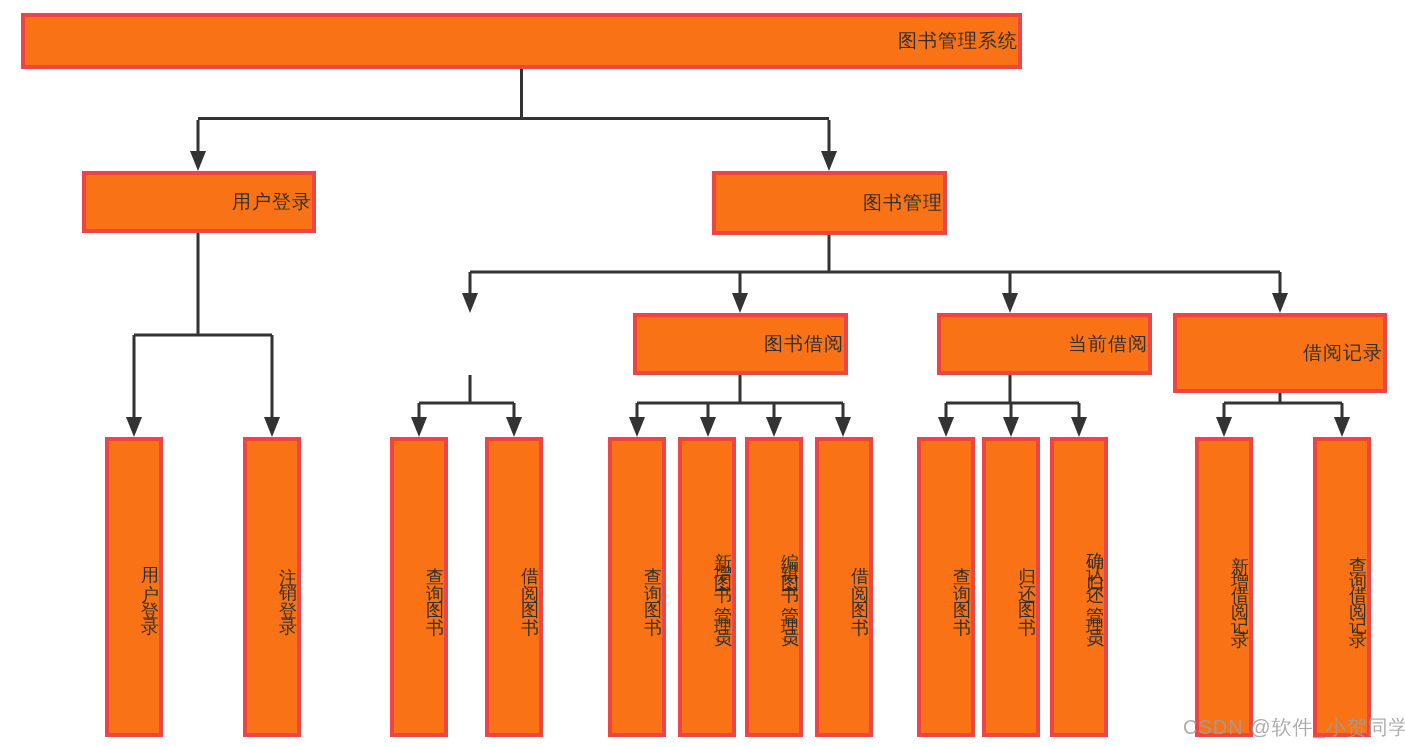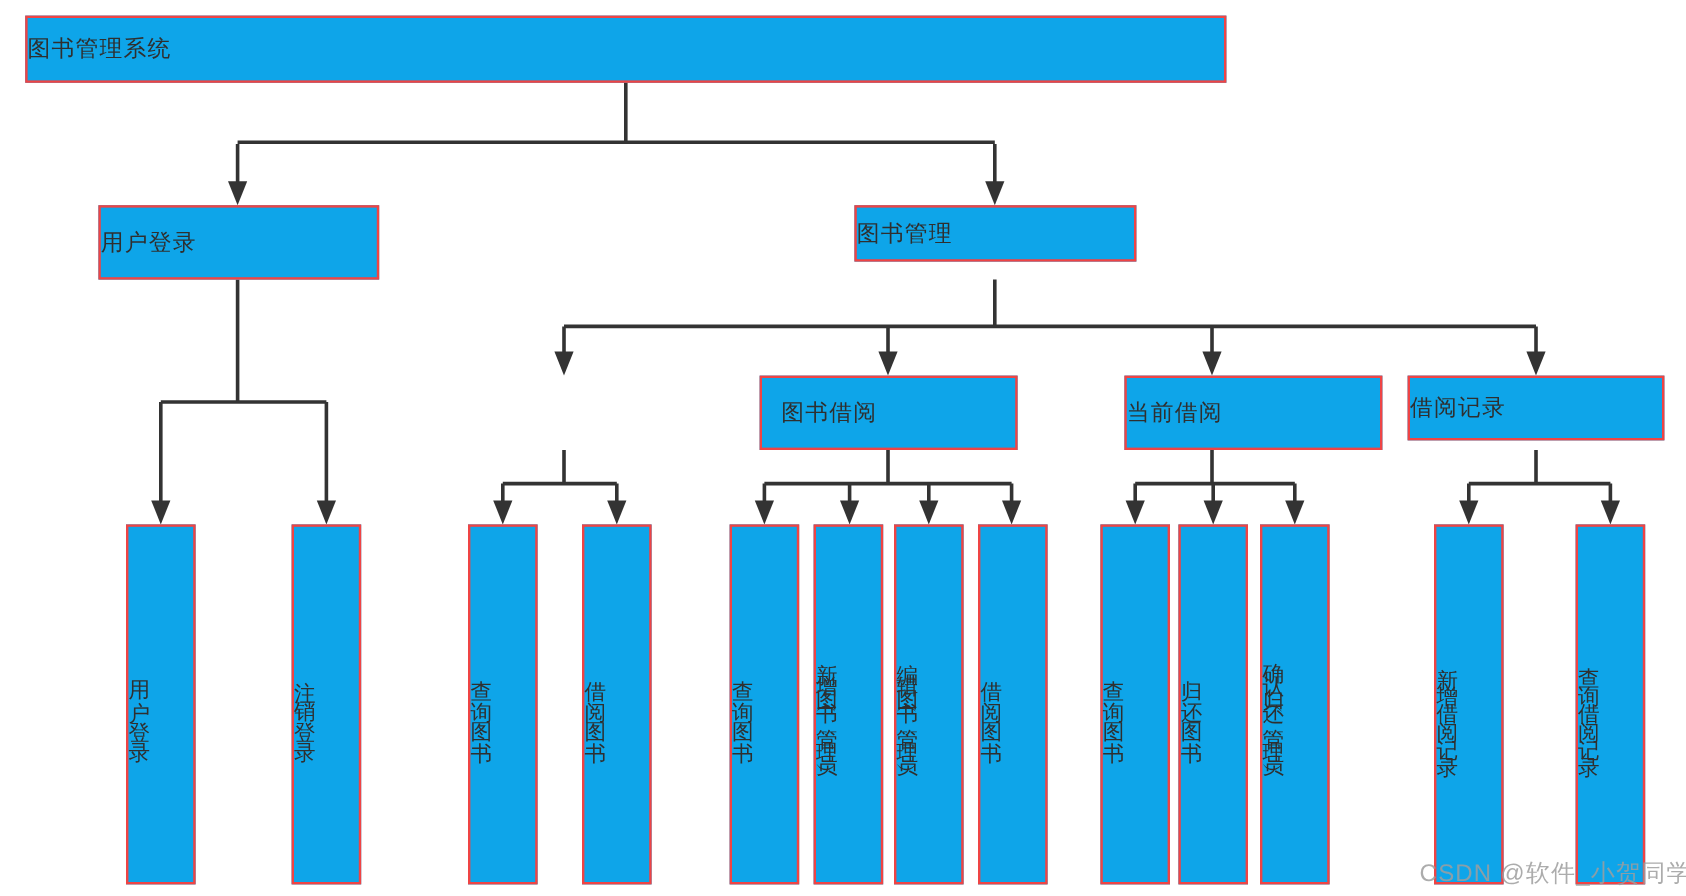--- a/index.html
+++ b/index.html
@@ -18,25 +18,25 @@
   #connectors {
     position: absolute;
     left: 0; top: 0;
     width: 1405px;
     height: 747px;
     z-index: 1;
   }
   .box {
     position: absolute;
     box-sizing: border-box;
-    background: #0ea5e9;
-    border: 2px solid #ef4444;
+    background: #f97316;
+    border: 4px solid #ef4444;
     display: flex;
     align-items: center;
-    justify-content: flex-start;
+    justify-content: flex-end;
     color: #2f2f2f;
     z-index: 2;
   }
   .hbox {
     font-size: 19px;
     letter-spacing: 1px;
   }
   .leaf {
     width: 58px;
     height: 300px;
@@ -110,31 +110,31 @@
     </g>
   </svg>
 
   <div class="box hbox" style="left:21px; top:13px; width:1001px; height:56px;">
     <span>图书管理系统</span>
   </div>
 
   <div class="box hbox" style="left:82px; top:171px; width:234px; height:62px;">
     <span>用户登录</span>
   </div>
-  <div class="box hbox" style="left:712px; top:171px; width:235px; height:47px;">
+  <div class="box hbox" style="left:712px; top:171px; width:235px; height:64px;">
     <span>图书管理</span>
   </div>
 
   <div class="box hbox" style="left:633px; top:313px; width:215px; height:62px;padding-left:16px;">
     <span>图书借阅</span>
   </div>
   <div class="box hbox" style="left:903px; top:313px; width:215px; height:62px;margin-left:34px;">
     <span>当前借阅</span>
   </div>
-  <div class="box hbox" style="left:1173px; top:313px; width:214px; height:54px;">
+  <div class="box hbox" style="left:1173px; top:313px; width:214px; height:80px;">
     <span>借阅记录</span>
   </div>
 
   <div class="box leaf len4" style="left:105px;">
     <span class="vtext">用户登录</span>
   </div>
   <div class="box leaf len4" style="left:243px;">
     <span class="vtext">注销登录</span>
   </div>
 

